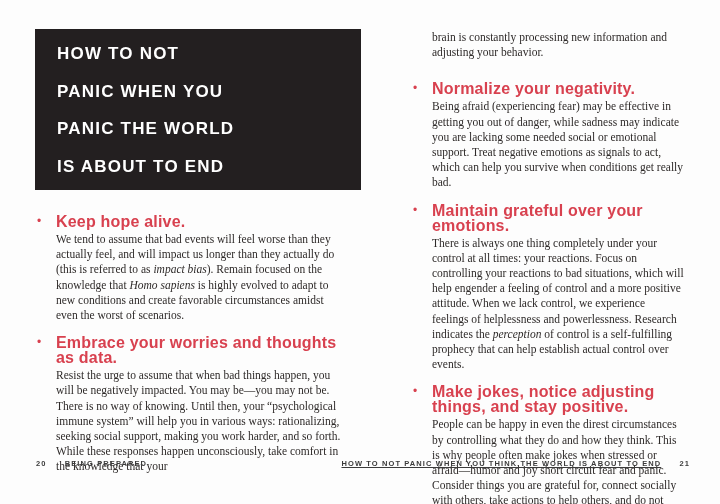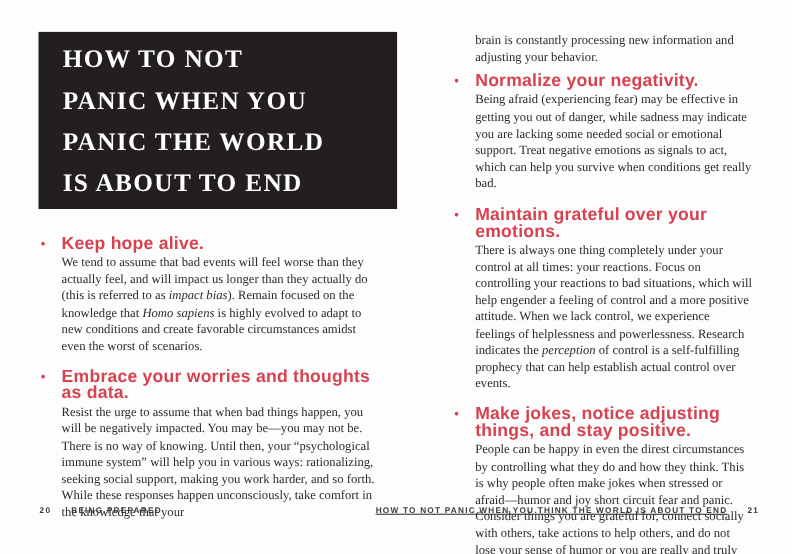--- a/index.html
+++ b/index.html
@@ -15,37 +15,37 @@
   }
   
   .title-box {
     position:absolute; left:35px; top:29px;
     width:326px; height:161px;
     background:var(--box-bg,#231f20);
     padding:6px 8px 0 22px;
   }
   .title {
     color:var(--title-fg,#ffffff);
-    font-family:Liberation Serif, serif;
-    font-weight:700; font-size:23px; line-height:37.5px;
+    font-family:Liberation Sans, sans-serif;
+    font-weight:700; font-size:17px; line-height:37.5px;
     letter-spacing:1.2px;
   }
   .title div { white-space:nowrap; }
   .bullets-left {
     position:absolute; left:36px; top:214px; width:312px;
   }
   
   .right-col {
     position:absolute; left:412px; top:30px; width:274px;
   }
   .continuation {
     margin-left:20px; width:252px;
     font-size:11.5px; line-height:15.2px;
     color:var(--body-fg,#2e2a29);
-    margin-bottom:6px;
+    margin-bottom:21px;
   }
   .bullets-right { width:274px; }
   
   .bullet { position:relative; padding-left:20px; margin-bottom:12px; }
   .bullet .marker {
     position:absolute; left:1px; top:0px;
     color:var(--accent,#d8414f);
     font-size:12px; line-height:15px;
     font-family:"Liberation Sans", sans-serif;
   }

